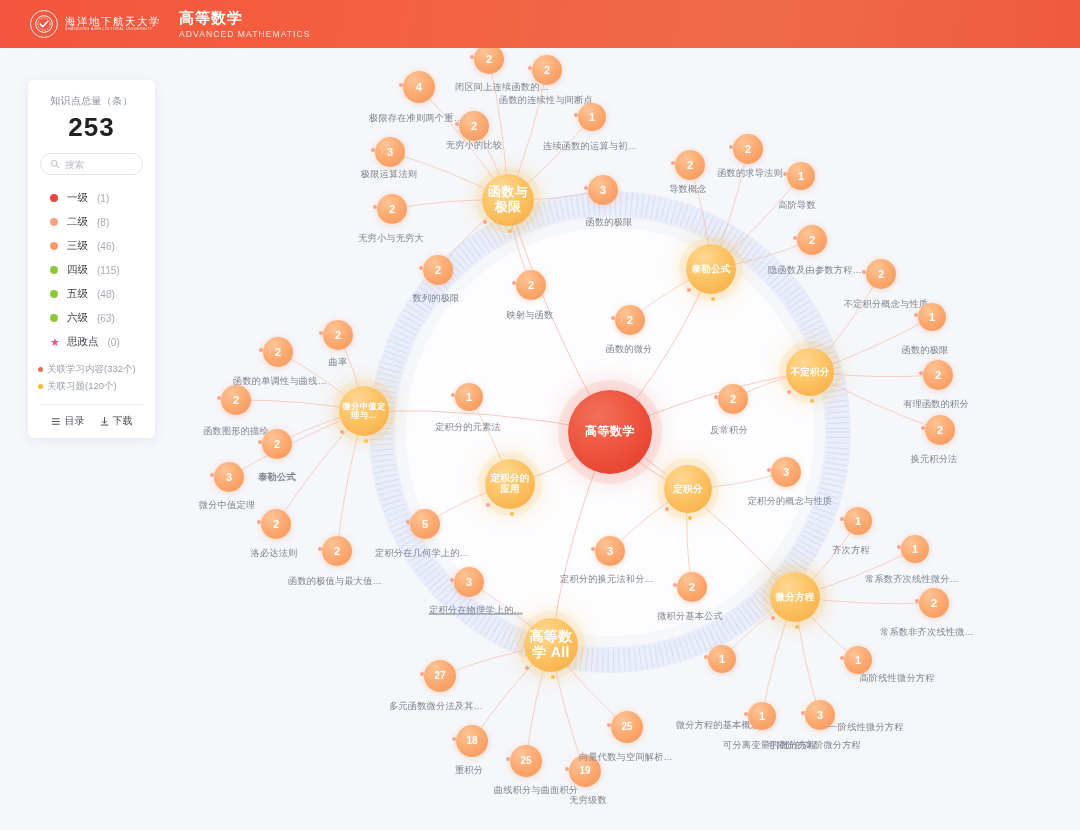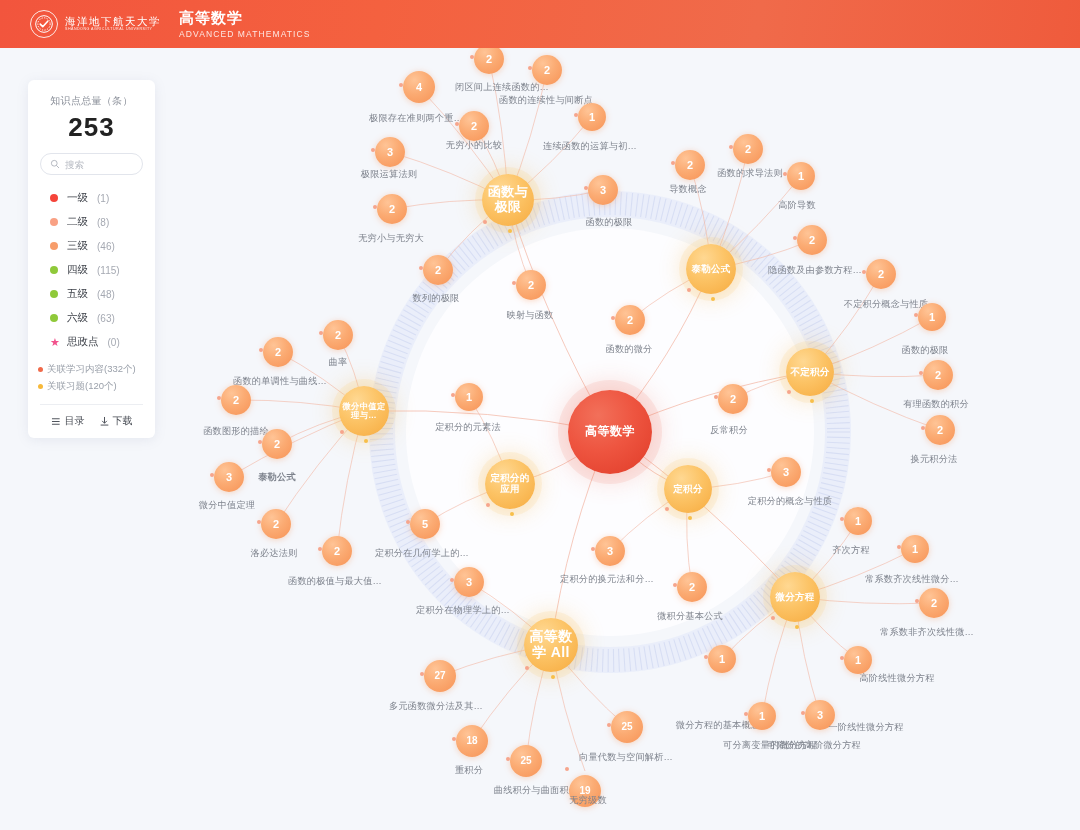--- a/index.html
+++ b/index.html
@@ -744,21 +744,21 @@
       <div class="lbl" style="left: 912px; top: 531px;">常系数齐次线性微分…</div>
       <div class="node leaf" style="left: 610px; top: 503px; width: 30px; height: 30px; font-size: 11px;">
         <span style="padding: 0px 3px; word-break: break-all;">3</span>
       </div>
       <div class="anchor" style="left: 593px; top: 501px;"></div>
       <div class="lbl" style="left: 607px; top: 531px;">定积分的换元法和分…</div>
       <div class="node leaf" style="left: 469px; top: 534px; width: 30px; height: 30px; font-size: 11px;">
         <span style="padding: 0px 3px; word-break: break-all;">3</span>
       </div>
       <div class="anchor" style="left: 452px; top: 532px;"></div>
-      <div class="lbl" style="left: 463px; top: 562px;">定积分在物理学上的…</div>
+      <div class="lbl" style="left: 476px; top: 562px; text-decoration: underline;">定积分在物理学上的…</div>
       <div class="node leaf" style="left: 692px; top: 539px; width: 30px; height: 30px; font-size: 11px;">
         <span style="padding: 0px 3px; word-break: break-all;">2</span>
       </div>
       <div class="anchor" style="left: 675px; top: 537px;"></div>
       <div class="lbl" style="left: 690px; top: 568px;">微积分基本公式</div>
       <div class="node leaf" style="left: 934px; top: 555px; width: 30px; height: 30px; font-size: 11px;">
         <span style="padding: 0px 3px; word-break: break-all;">2</span>
       </div>
       <div class="anchor" style="left: 917px; top: 553px;"></div>
       <div class="lbl" style="left: 927px; top: 584px;">常系数非齐次线性微…</div>
@@ -795,21 +795,21 @@
       <div class="node leaf" style="left: 472px; top: 693px; width: 32px; height: 32px; font-size: 10px;">
         <span style="padding: 0px 3px; word-break: break-all;">18</span>
       </div>
       <div class="anchor" style="left: 454px; top: 691px;"></div>
       <div class="lbl" style="left: 469px; top: 722px;">重积分</div>
       <div class="node leaf" style="left: 526px; top: 713px; width: 32px; height: 32px; font-size: 10px;">
         <span style="padding: 0px 3px; word-break: break-all;">25</span>
       </div>
       <div class="anchor" style="left: 508px; top: 711px;"></div>
       <div class="lbl" style="left: 536px; top: 742px;">曲线积分与曲面积分</div>
-      <div class="node leaf" style="left: 585px; top: 723px; width: 32px; height: 32px; font-size: 10px; margin-top: 20px;">
+      <div class="node leaf" style="left: 585px; top: 723px; width: 32px; height: 32px; font-size: 10px;">
         <span style="padding: 0px 3px; word-break: break-all;">19</span>
       </div>
       <div class="anchor" style="left: 567px; top: 721px;"></div>
       <div class="lbl" style="left: 588px; top: 752px;">无穷级数</div>
       <div class="lbl" style="left: 626px; top: 709px;">向量代数与空间解析…</div>
       <div class="node leaf" style="left: 940px; top: 382px; width: 30px; height: 30px; font-size: 11px;">
         <span style="padding: 0px 3px; word-break: break-all;">2</span>
       </div>
       <div class="anchor" style="left: 923px; top: 380px;"></div>
     </div>

